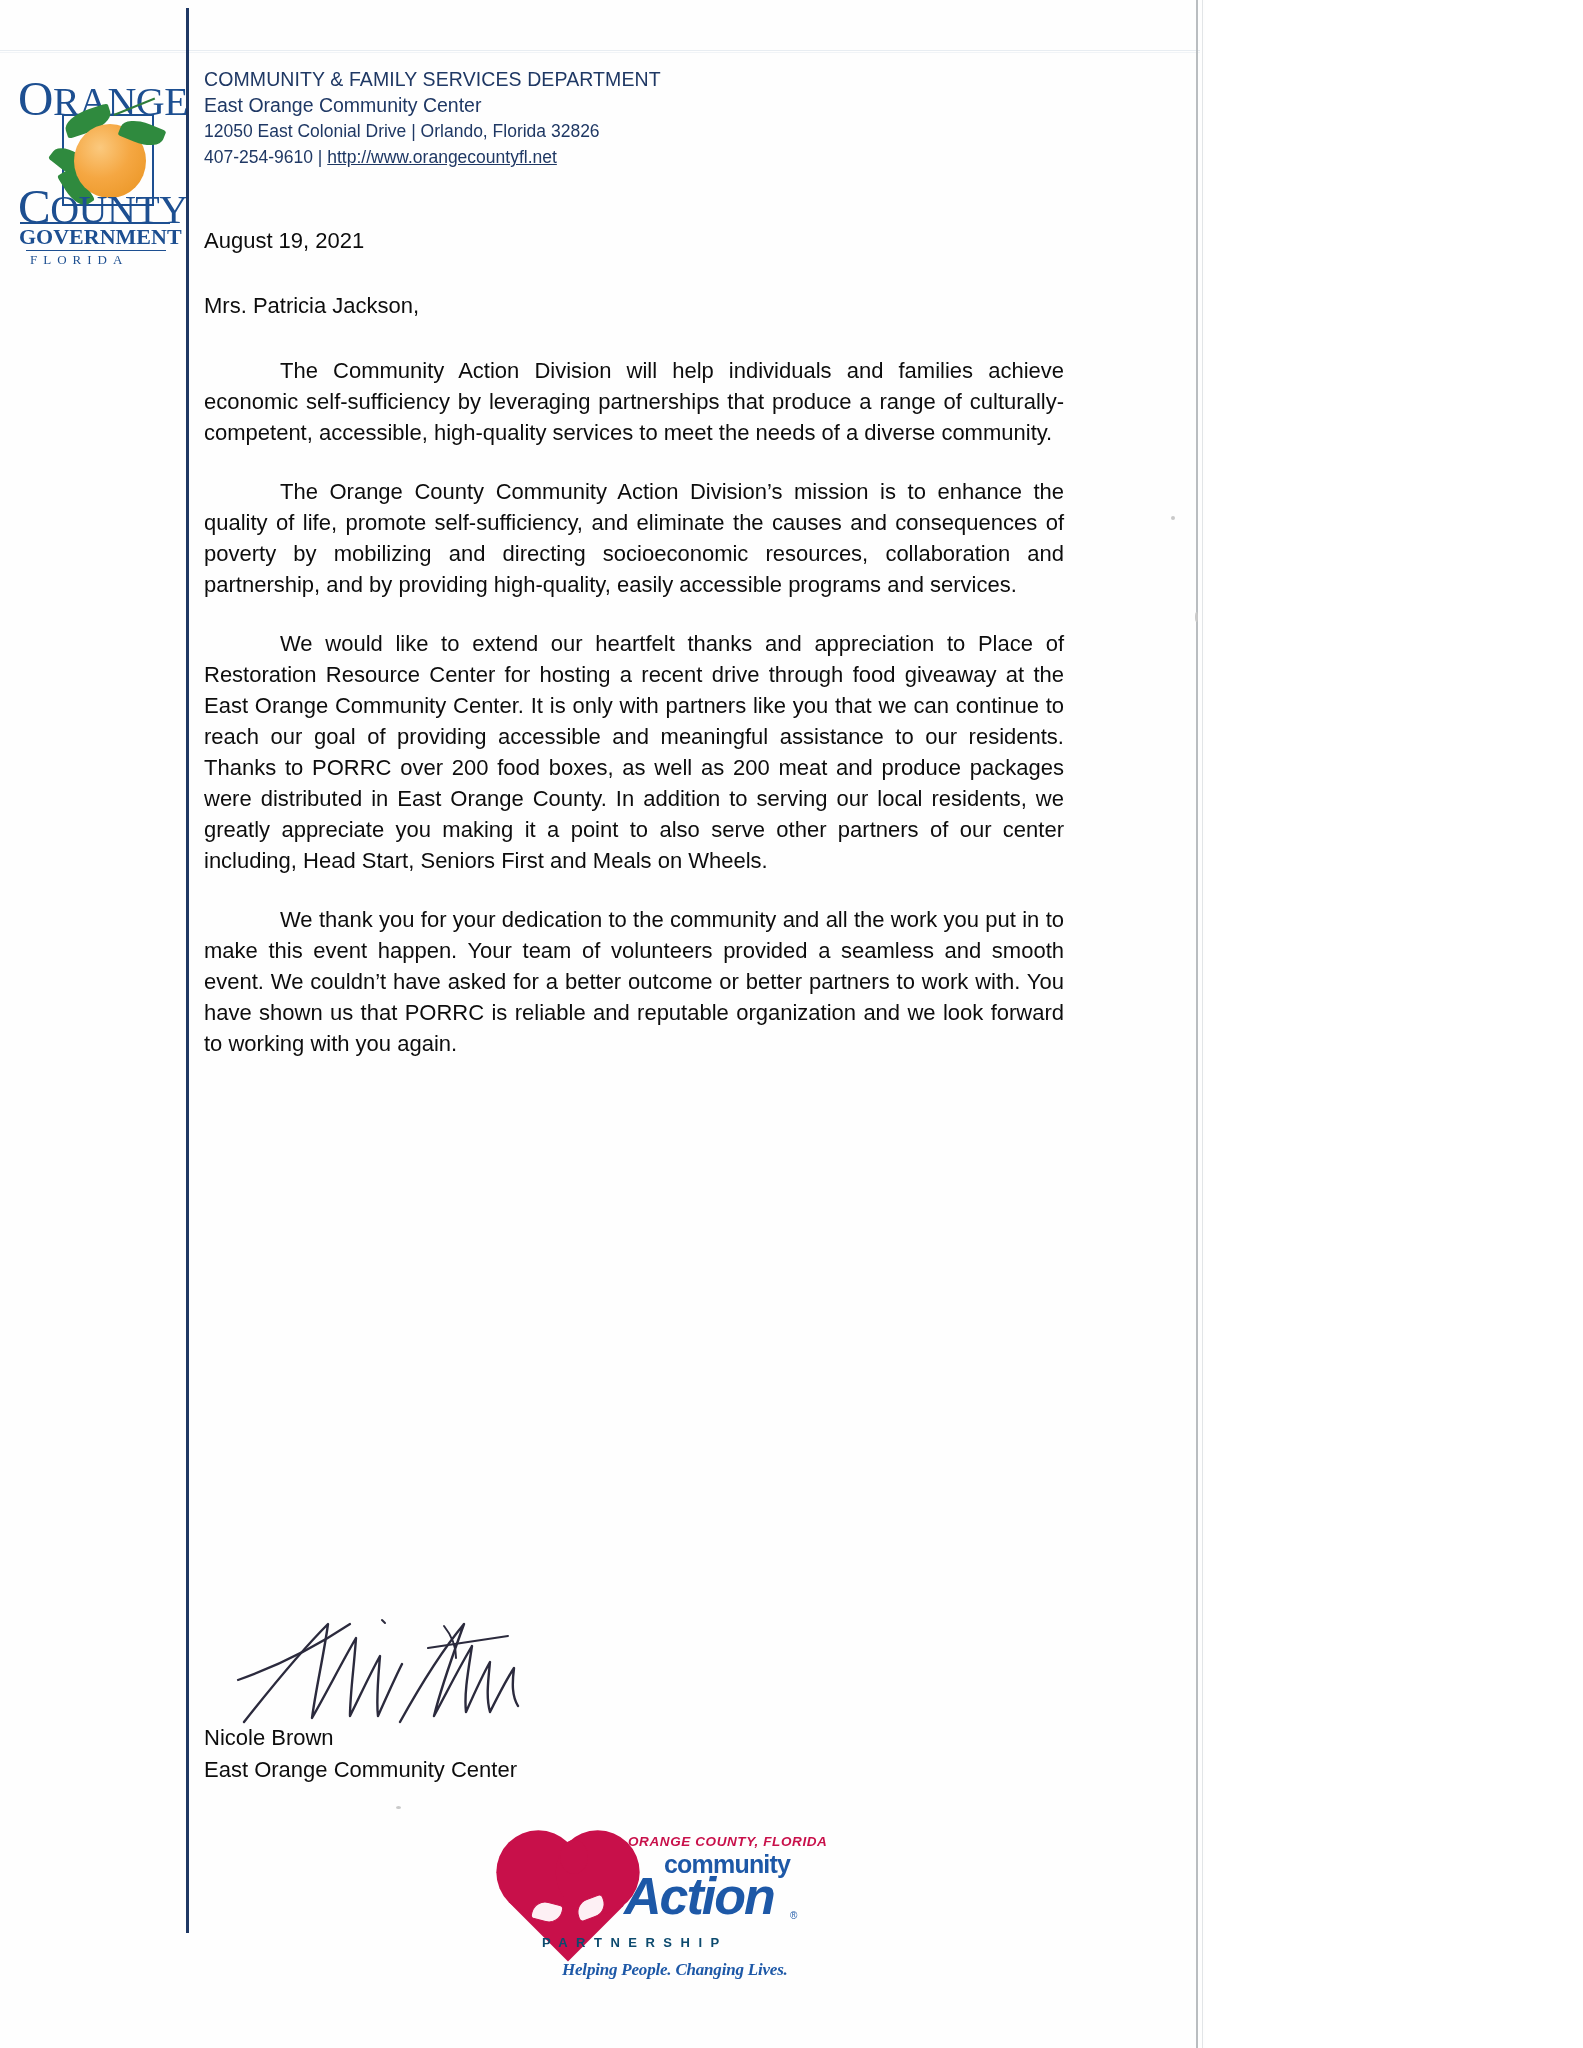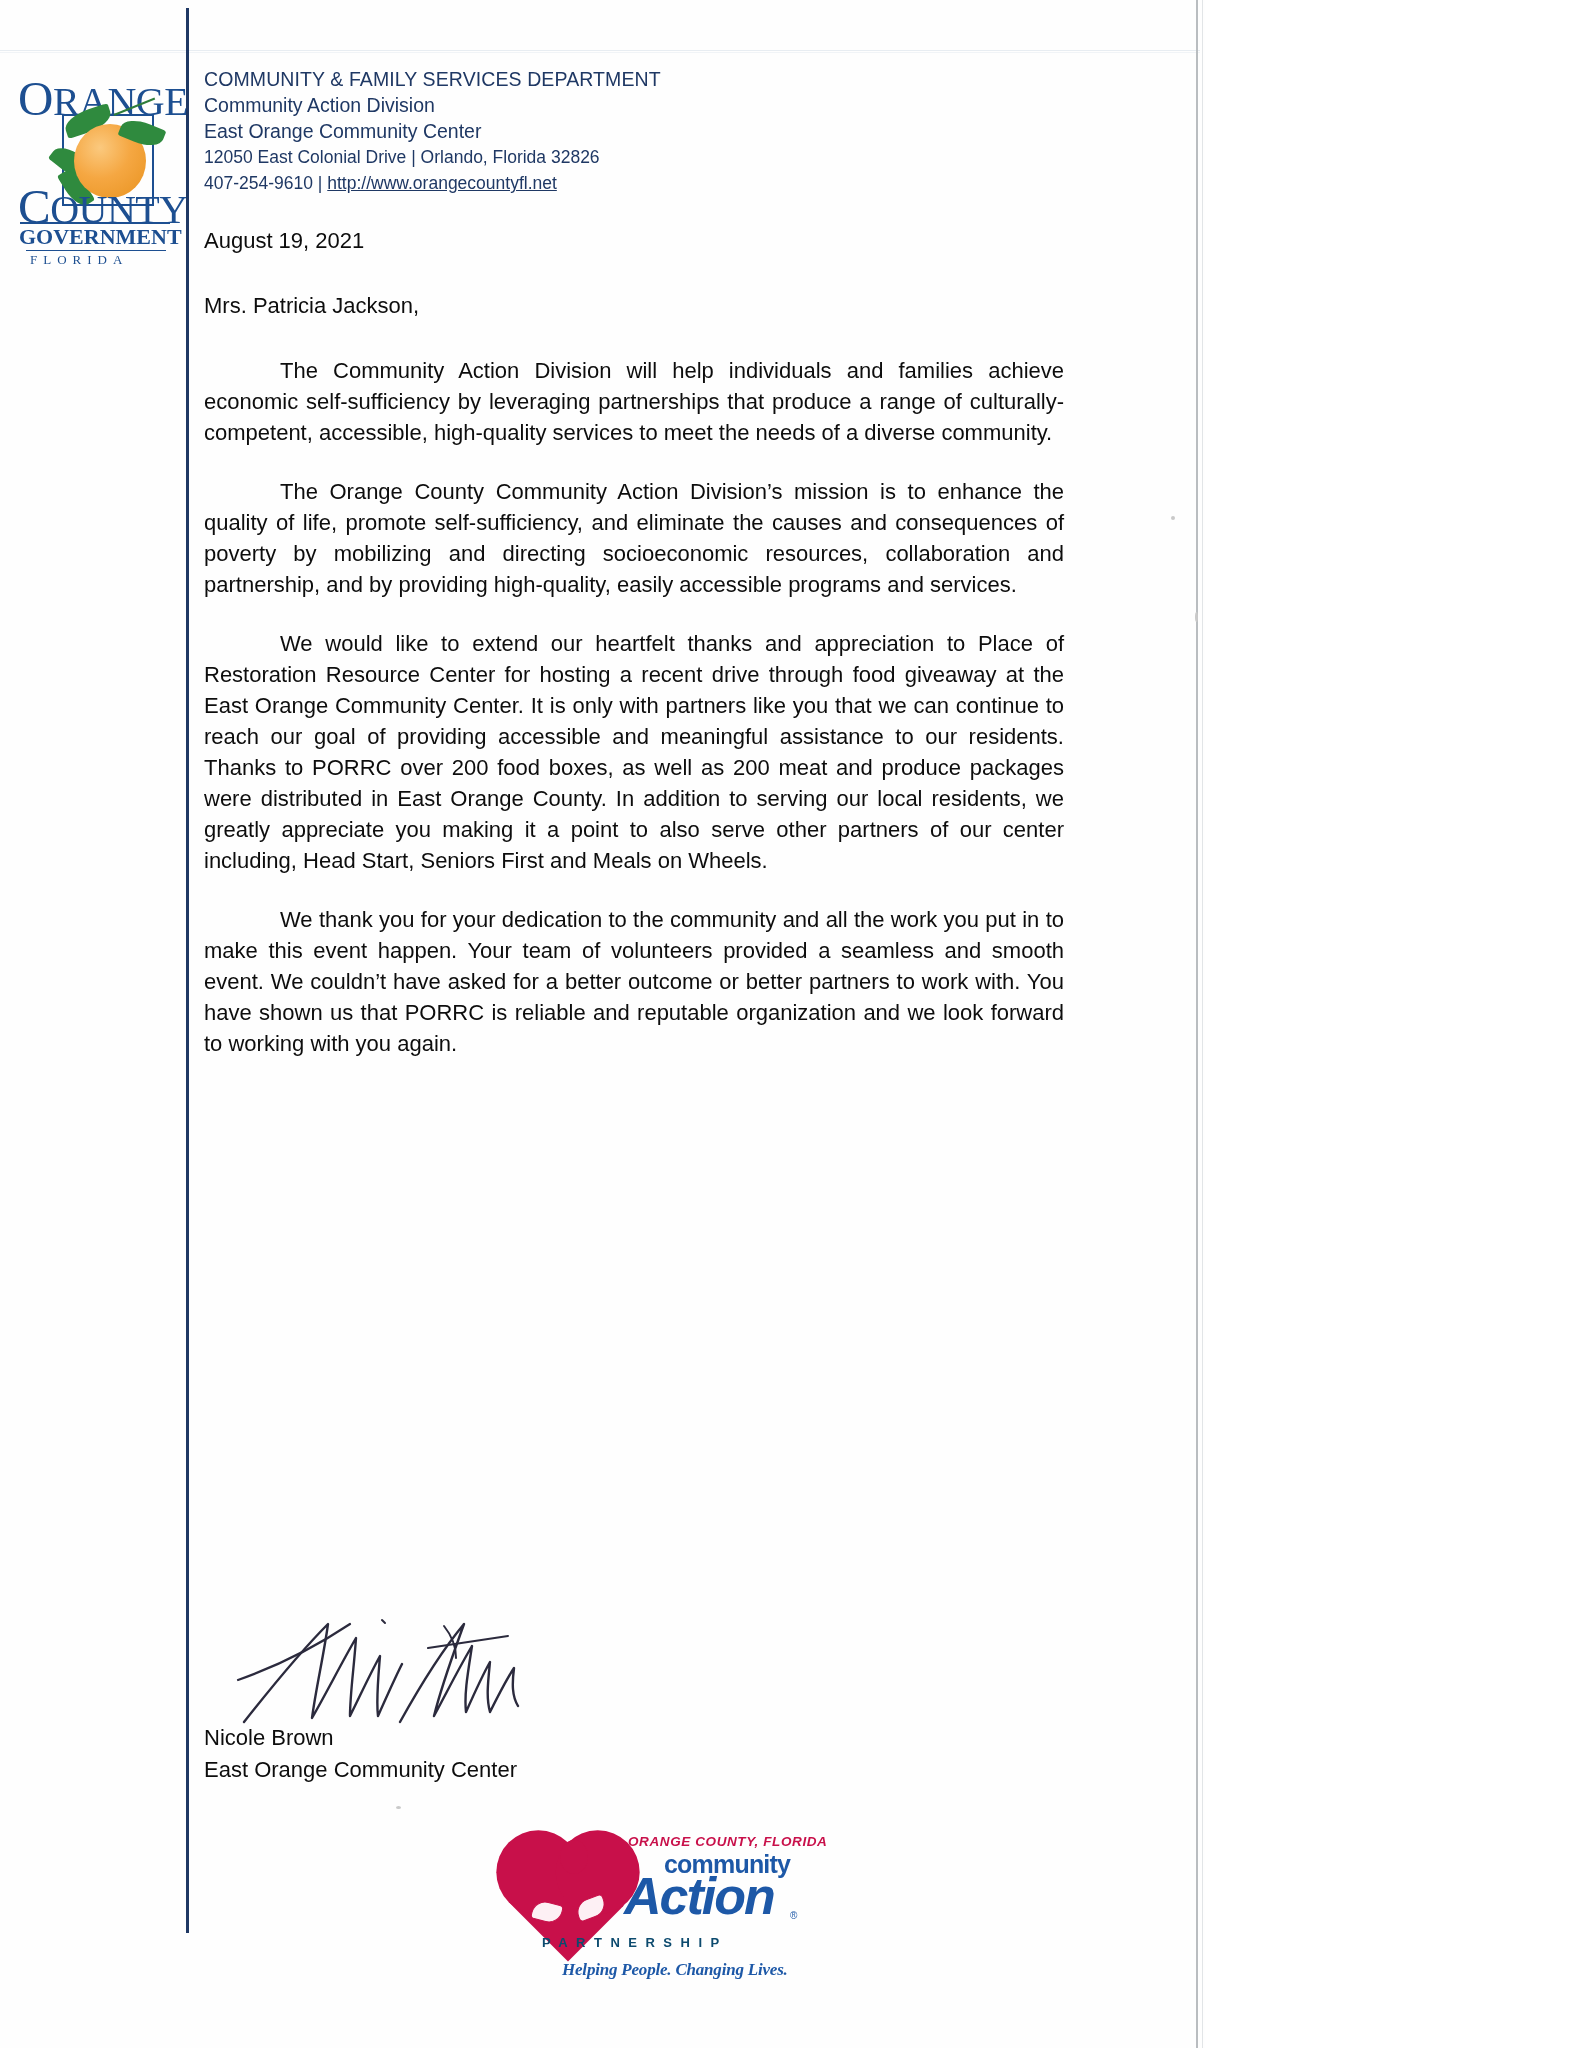--- a/index.html
+++ b/index.html
@@ -341,21 +341,20 @@
         <span class="cap">C</span><span>OUNTY</span>
       </div>
       <div id="oc-rule"></div>
       <div id="oc-government">GOVERNMENT</div>
       <div id="oc-rule2"></div>
       <div id="oc-florida">FLORIDA</div>
     </div>
 
     <div id="lh-text">
       <div id="lh-dept">COMMUNITY &amp; FAMILY SERVICES DEPARTMENT</div>
-      <div class="lh-line">Community Action Division</div>
       <div class="lh-line">East Orange Community Center</div>
       <div class="lh-small">12050 East Colonial Drive | Orlando, Florida 32826</div>
       <div class="lh-small">
         <span>407-254-9610</span><span> | </span><a id="lh-url" href="#">http://www.orangecountyfl.net</a>
       </div>
     </div>
   </div>
 
   <div id="header-divider"></div>
 

